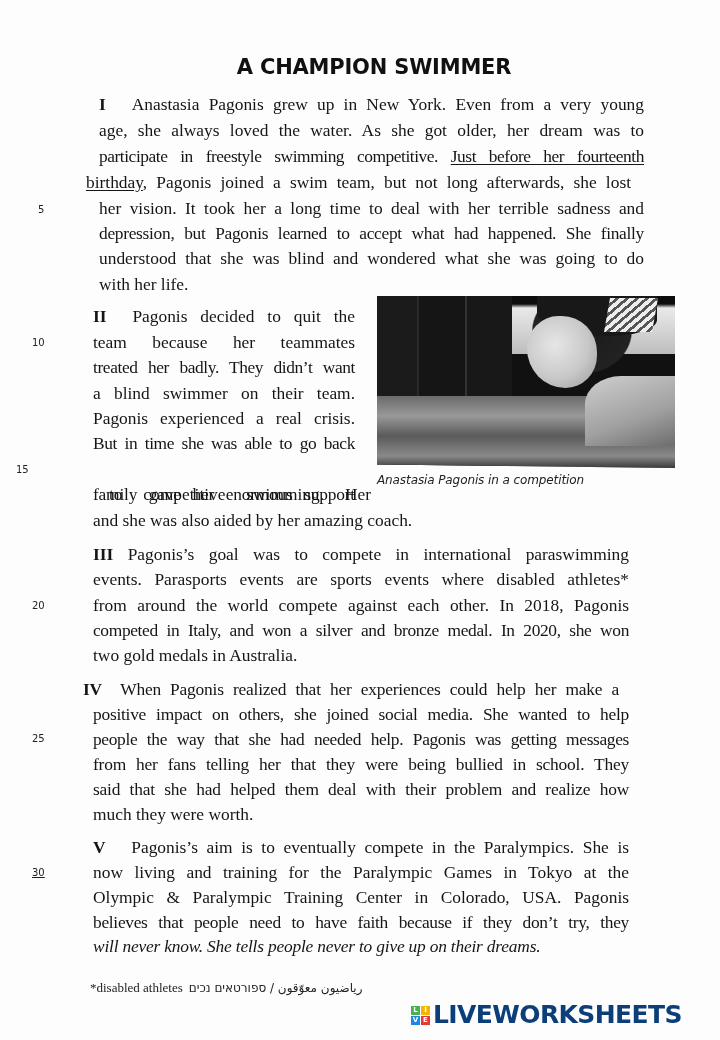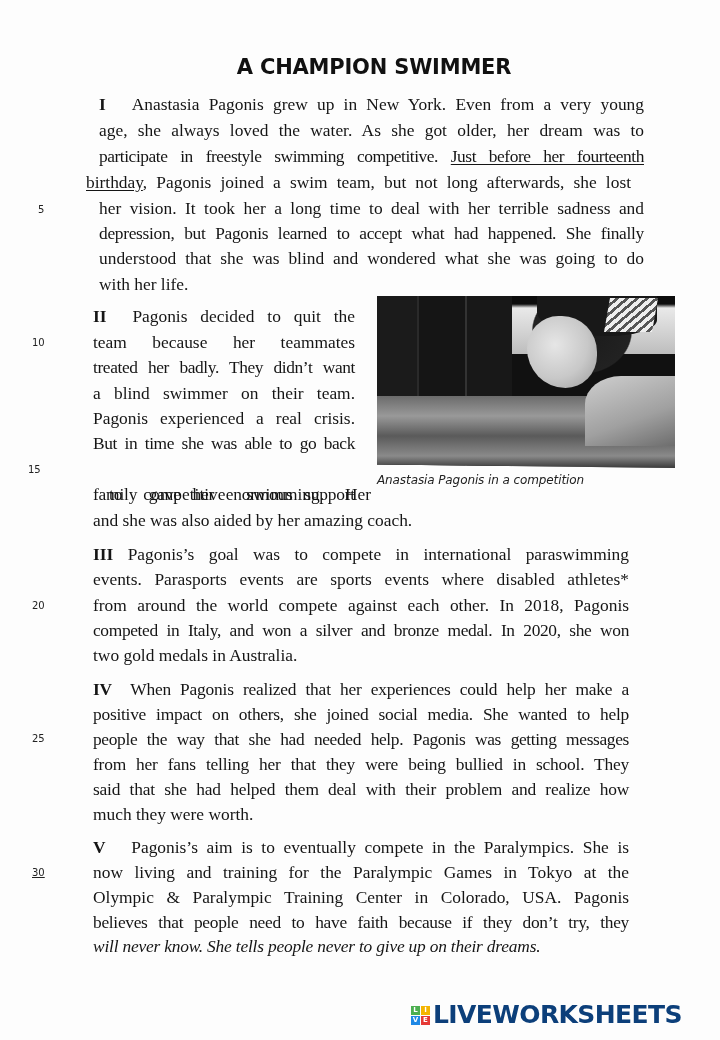--- a/index.html
+++ b/index.html
@@ -120,21 +120,21 @@
     <div class="line" style="left:93px; top:543px; width:536px;">
       <span class="roman">III</span> <span>Pagonis’s goal was to compete in international paraswimming</span>
     </div>
     <div class="line" style="left:93px; top:568px; width:536px;">events. Parasports events are sports events where disabled athletes*</div>
     <div class="line" style="left:93px; top:594px; width:536px;">from around the world compete against each other. In 2018, Pagonis</div>
     <div class="line" style="left:93px; top:619px; width:536px; letter-spacing:-0.35px;">competed in Italy, and won a silver and bronze medal. In 2020, she won</div>
     <div class="line last" style="left:93px; top:644px; width:536px;">two gold medals in Australia.</div>
   </div>
 
   <div class="serif">
-    <div class="line" style="left:93px; top:678px; width:536px; letter-spacing:-0.2px;">
+    <div class="line" style="left:83px; top:678px; width:536px; letter-spacing:-0.2px;">
       <span class="roman">IV</span>&nbsp;&nbsp;<span>When Pagonis realized that her experiences could help her make a</span>
     </div>
     <div class="line" style="left:93px; top:703px; width:536px; letter-spacing:-0.25px;">positive impact on others, she joined social media. She wanted to help</div>
     <div class="line" style="left:93px; top:728px; width:536px; letter-spacing:-0.35px;">people the way that she had needed help. Pagonis was getting messages</div>
     <div class="line" style="left:93px; top:753px; width:536px; letter-spacing:-0.2px;">from her fans telling her  that they were being bullied in school. They</div>
     <div class="line" style="left:93px; top:778px; width:536px; letter-spacing:-0.2px;">said that she had helped them deal with their problem and realize how</div>
     <div class="line last" style="left:93px; top:803px; width:536px;">much they were worth.</div>
   </div>
 
   <div class="serif">
@@ -142,25 +142,28 @@
       <span class="roman">V</span>&nbsp;&nbsp;&nbsp;<span>Pagonis’s aim is to eventually compete in the Paralympics. She is</span>
     </div>
     <div class="line" style="left:93px; top:861px; width:536px;">now living and training for the Paralympic Games in Tokyo at the</div>
     <div class="line" style="left:93px; top:886px; width:536px;">Olympic &amp; Paralympic Training Center in Colorado, USA. Pagonis</div>
     <div class="line" style="left:93px; top:911px; width:536px; letter-spacing:-0.3px;">believes that people need to have faith because if they don’t try, they</div>
     <div class="line last" style="left:93px; top:935px; width:536px; letter-spacing:-0.2px;font-style:italic;">will never know. She tells people never to give up on their dreams.</div>
   </div>
 
   <div class="lnum" style="left:38px; top:204px;">5</div>
   <div class="lnum" style="left:32px; top:337px;">10</div>
-  <div class="lnum" style="left:28px; top:464px;">15</div>
+  <div class="lnum" style="left:16px; top:464px;">15</div>
   <div class="lnum" style="left:32px; top:600px;">20</div>
   <div class="lnum" style="left:32px; top:733px;">25</div>
   <div class="lnum" style="left:32px; top:867px;text-decoration:underline;">30</div>
 
+  <div class="footnote">
+    <span>*disabled athletes</span><span class="other">رياضيون معوّقون / ספורטאים נכים</span>
+  </div>
 
   <div class="logo">
     <div class="logo-squares">
       <div class="sq" style="background:#4caf50;">L</div>
       <div class="sq" style="background:#f4b400;">I</div>
       <div class="sq" style="background:#1e88e5;">V</div>
       <div class="sq" style="background:#e53935;">E</div>
     </div>
     <div class="logo-text">LIVEWORKSHEETS</div>
   </div>

